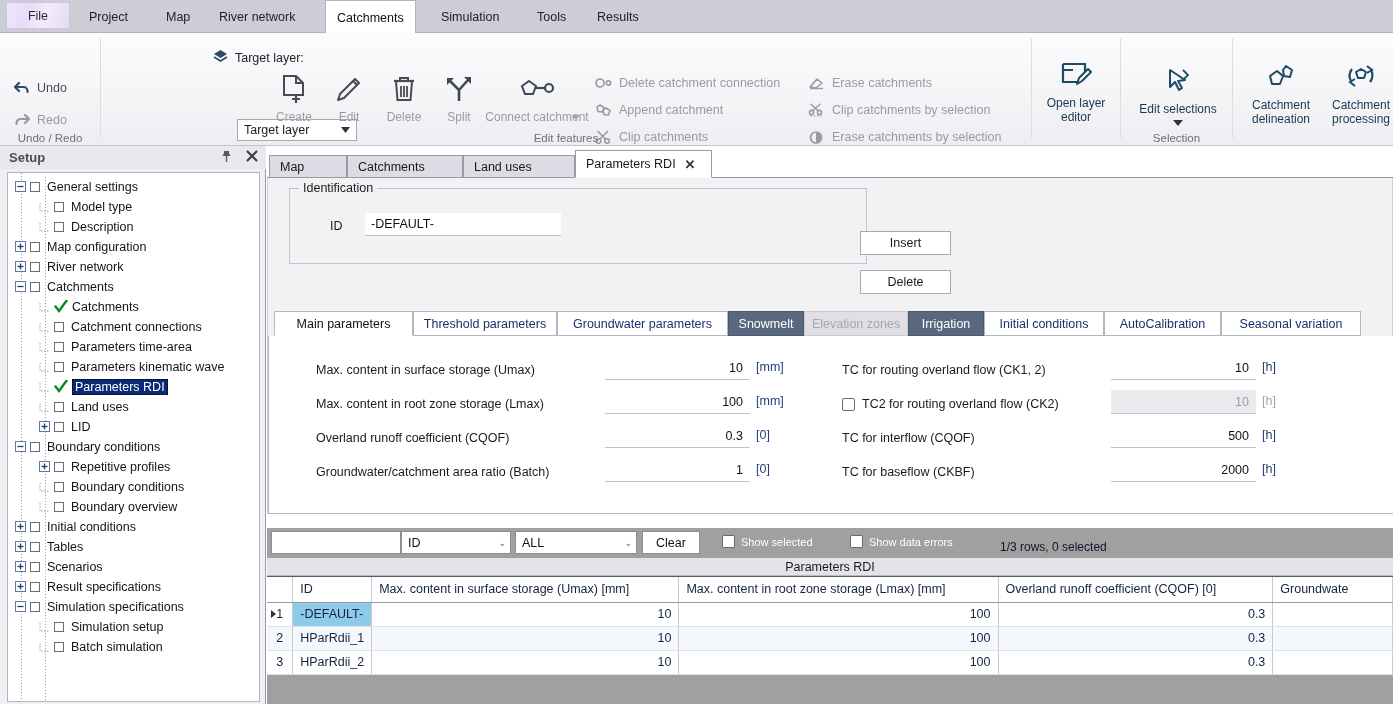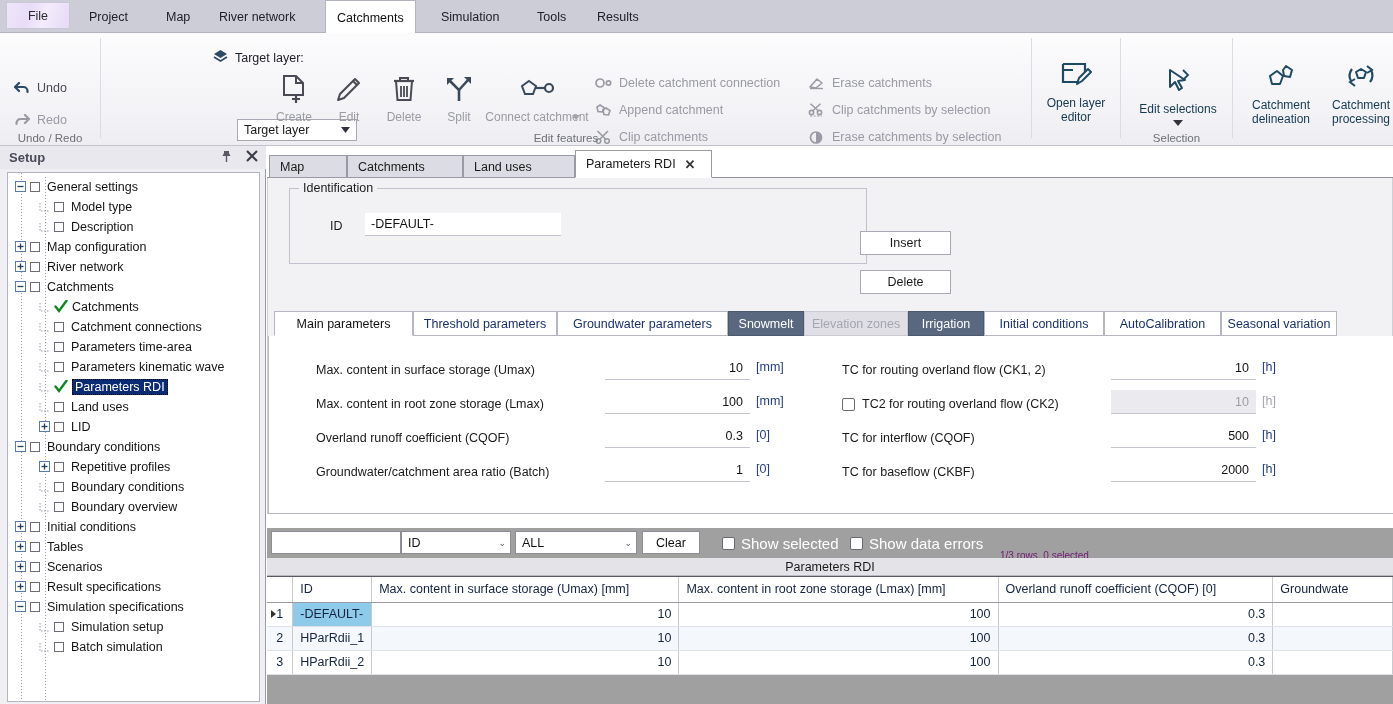--- a/index.html
+++ b/index.html
@@ -262,29 +262,29 @@
   }
   .f-clear {
     position: absolute; left: 375px; top: 3px; width: 58px; height: 23px;
     background: #fff; border: 1px solid #8d8d95;
     display: flex; align-items: center; justify-content: center;
     font-size: 12.5px; color: #111;
     font-family: "Liberation Sans", sans-serif;
   }
   .f-check {
     position: absolute; top: 7px; display: flex; align-items: center;
-    font-size: 15px; color: #ffffff; white-space: nowrap; justify-content: flex-end;
+    font-size: 11px; color: #ffffff; white-space: nowrap; justify-content: flex-end;
   }
   .f-check .bx {
     width: 13px; height: 13px; background: #fff;
     border: 1px solid #6a6a72; border-radius: 2px; margin-right: 6px;
   }
   .f-status {
-    position: absolute; left: 733px; top: 22px;
-    font-size: 10px; color: #701a75; white-space: nowrap;
+    position: absolute; left: 733px; top: 12px;
+    font-size: 12px; color: #0f172a; white-space: nowrap;
   }
 
   
   .grid-title {
     position: absolute; left: 0; top: 412px; width: 1126px; height: 18px;
     background: #e4e4e8; border-bottom: 1px solid #b9b9c2;
     display: flex; align-items: center; justify-content: center;
     font-size: 12.5px; color: #1a1a1a;
   }
   .grid-wrap {
@@ -814,21 +814,21 @@
 
       <div class="inner-tabstrip">
         <div class="itab active" style="left:0px;width:139px;">Main parameters</div>
         <div class="itab" style="left:139px;width:144px;">Threshold parameters</div>
         <div class="itab" style="left:283px;width:171px;">Groundwater parameters</div>
         <div class="itab hot" style="left:454px;width:76px;">Snowmelt</div>
         <div class="itab disabled" style="left:530px;width:104px;">Elevation zones</div>
         <div class="itab hot" style="left:634px;width:76px;">Irrigation</div>
         <div class="itab" style="left:710px;width:120px;">Initial conditions</div>
         <div class="itab" style="left:830px;width:117px;">AutoCalibration</div>
-        <div class="itab" style="left:947px;width:116px;">Seasonal variation</div>
+        <div class="itab" style="left:947px;width:140px;">Seasonal variation</div>
       </div>
 
       <div class="form-area">
 
         <div class="frow" style="left:47px;top:22px;">
           <span class="flabel">Max. content in surface storage (Umax)</span>
         </div>
         <input class="finput" style="left: 336px; top: 20px; width: 145px;" value="10">
         <span class="funit" style="left:487px;top:24px;">[mm]</span>
 

